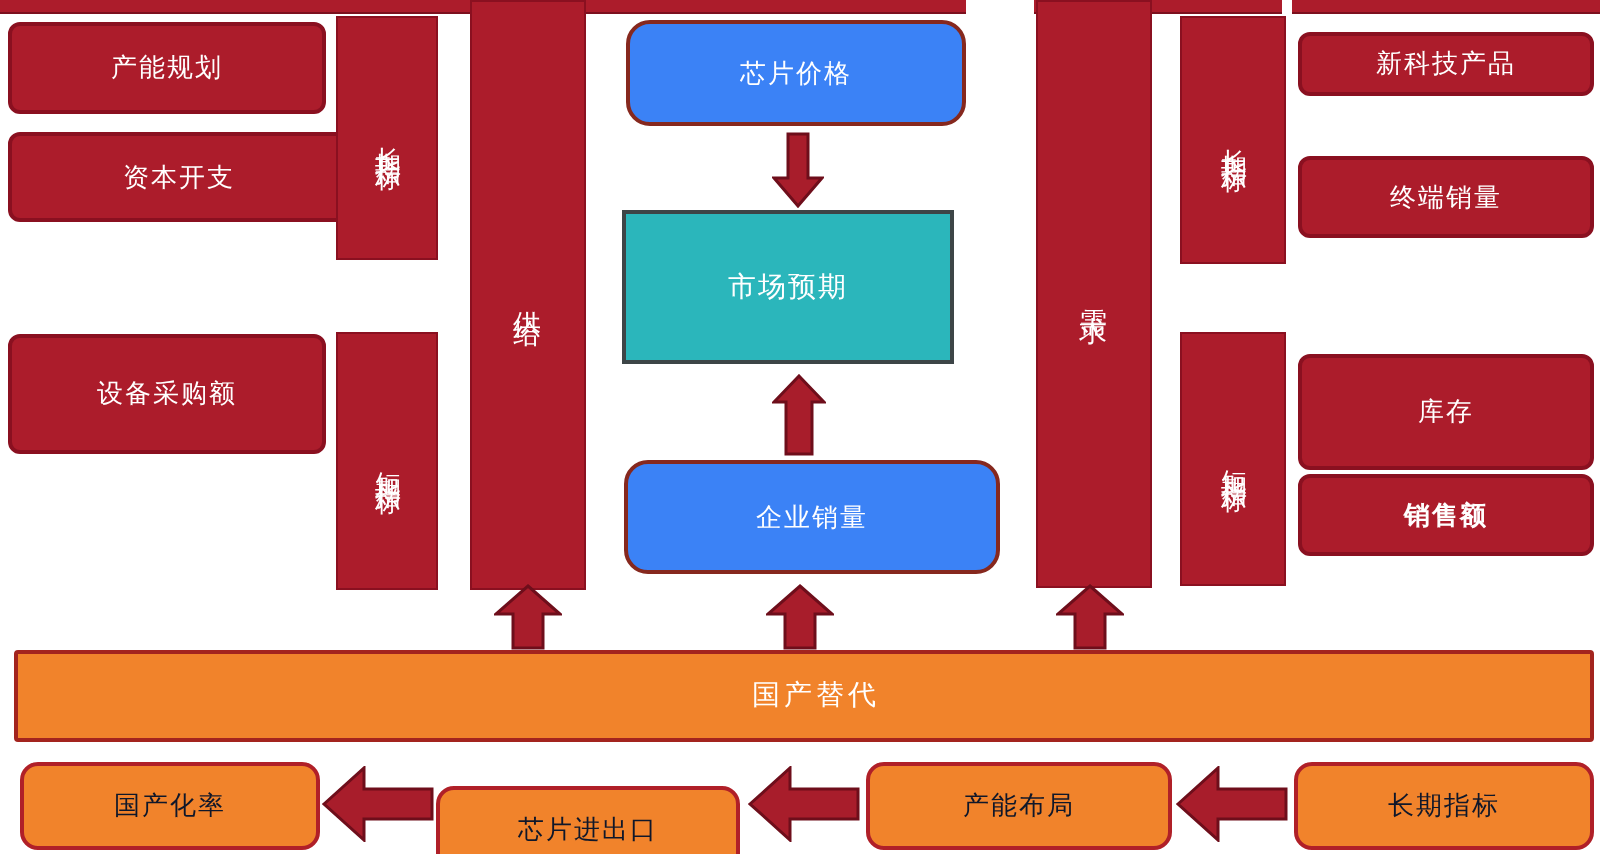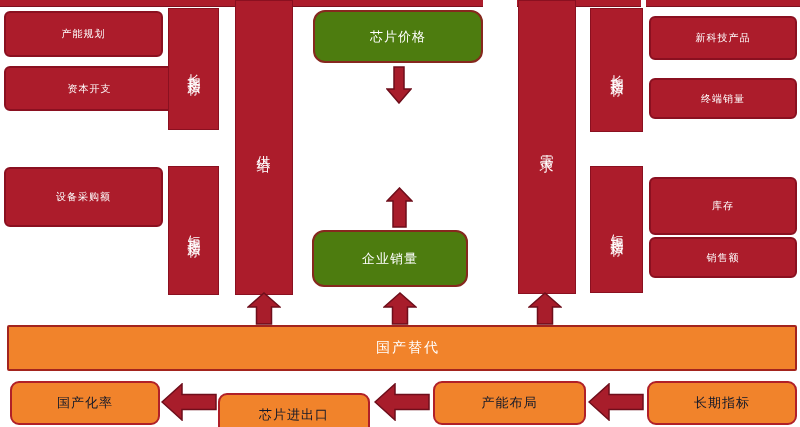--- a/index.html
+++ b/index.html
@@ -7,39 +7,39 @@
     position:relative;width:800px;height:427px;background:#ffffff;
     font-family:"Liberation Sans","DejaVu Sans",sans-serif;
     overflow:hidden;
   }
   .abs{position:absolute;box-sizing:border-box;}
   
   .topstrip{top:0;height:7px;background:#AC1C2B;border-bottom:1px solid #7C101E;}
   
   .cbox{
     background:#AC1C2B;border:2px solid #8A1020;border-radius:6px;
-    color:#fff;font-size:10px;display:flex;align-items:center;justify-content:center;
+    color:#fff;font-size:13px;display:flex;align-items:center;justify-content:center;
     letter-spacing:1px;
   }
   
   .vbar{
     background:#AC1C2B;border:1px solid #8A1020;color:#fff;
     display:flex;align-items:center;justify-content:center;
     writing-mode:vertical-rl;text-orientation:upright;
     font-size:13px;letter-spacing:3px;
   }
   
   .pillar{
     background:#AC1C2B;border:1px solid #8A1020;color:#fff;
     display:flex;align-items:center;justify-content:center;
     writing-mode:vertical-rl;text-orientation:upright;
     font-size:14px;letter-spacing:4px;
   }
   .tanbox{
-    background:#4d7c0f;border:2px solid #86281E;border-radius:12px;
+    background:#3b82f6;border:2px solid #86281E;border-radius:12px;
     color:#fff;font-size:13px;display:flex;align-items:center;justify-content:center;
     letter-spacing:1px;
   }
   .tealbox{
     background:#2BB6BB;border:2px solid #3D4547;
     color:#fff;font-size:14px;display:flex;align-items:center;justify-content:center;
     letter-spacing:1px;
   }
   .orangebar{
     background:#F1832B;border:2px solid #A3241E;border-radius:2px;
@@ -71,37 +71,38 @@
   <div class="abs vbar" style="left:168px;top:166px;width:51px;height:129px;">短期指标</div>
 
   <div class="abs pillar" style="left:235px;top:0;width:58px;height:295px;">供给</div>
 
   <div class="abs tanbox" style="left:313px;top:10px;width:170px;height:53px;">芯片价格</div>
 
   <svg class="abs arrow-svg" style="left:386px;top:66px;" width="26" height="38" viewBox="0 0 26 38">
     <polygon points="13,37 1,23 8,23 8,1 18,1 18,23 25,23" fill="#A81D2B" stroke="#6E0E1B" stroke-width="1.5"></polygon>
   </svg>
 
+  <div class="abs tealbox" style="left:311px;top:105px;width:166px;height:77px;">市场预期</div>
 
   <svg class="abs arrow-svg" style="left:386px;top:187px;" width="27" height="41" viewBox="0 0 27 41">
     <polygon points="13.5,1 26,14 20,14 20,40 7,40 7,14 1,14" fill="#A81D2B" stroke="#6E0E1B" stroke-width="1.5"></polygon>
   </svg>
 
-  <div class="abs tanbox" style="left:312px;top:230px;width:156px;height:57px;">企业销量</div>
+  <div class="abs tanbox" style="left:312px;top:230px;width:188px;height:57px;">企业销量</div>
 
   <div class="abs pillar" style="left:518px;top:0;width:58px;height:294px;">需求</div>
 
   <div class="abs vbar" style="left:590px;top:8px;width:53px;height:124px;">长期指标</div>
   <div class="abs vbar" style="left:590px;top:166px;width:53px;height:127px;">短期指标</div>
 
-  <div class="abs cbox" style="left:649px;top:16px;width:148px;height:44px;">新科技产品</div>
+  <div class="abs cbox" style="left:649px;top:16px;width:148px;height:32px;">新科技产品</div>
   <div class="abs cbox" style="left:649px;top:78px;width:148px;height:41px;">终端销量</div>
 
   <div class="abs cbox" style="left:649px;top:177px;width:148px;height:58px;">库存</div>
-  <div class="abs cbox" style="left:649px;top:237px;width:148px;height:41px;">销售额</div>
+  <div class="abs cbox" style="left:649px;top:237px;width:148px;height:41px;font-weight:bold;">销售额</div>
 
   <svg class="abs arrow-svg" style="left:247px;top:292px;" width="34" height="33" viewBox="0 0 34 33">
     <polygon points="17,1 33,15 24.5,15 24.5,32 9.5,32 9.5,15 1,15" fill="#A81D2B" stroke="#6E0E1B" stroke-width="1.5"></polygon>
   </svg>
   <svg class="abs arrow-svg" style="left:383px;top:292px;" width="34" height="33" viewBox="0 0 34 33">
     <polygon points="17,1 33,15 24.5,15 24.5,32 9.5,32 9.5,15 1,15" fill="#A81D2B" stroke="#6E0E1B" stroke-width="1.5"></polygon>
   </svg>
   <svg class="abs arrow-svg" style="left:528px;top:292px;" width="34" height="33" viewBox="0 0 34 33">
     <polygon points="17,1 33,15 24.5,15 24.5,32 9.5,32 9.5,15 1,15" fill="#A81D2B" stroke="#6E0E1B" stroke-width="1.5"></polygon>
   </svg>

